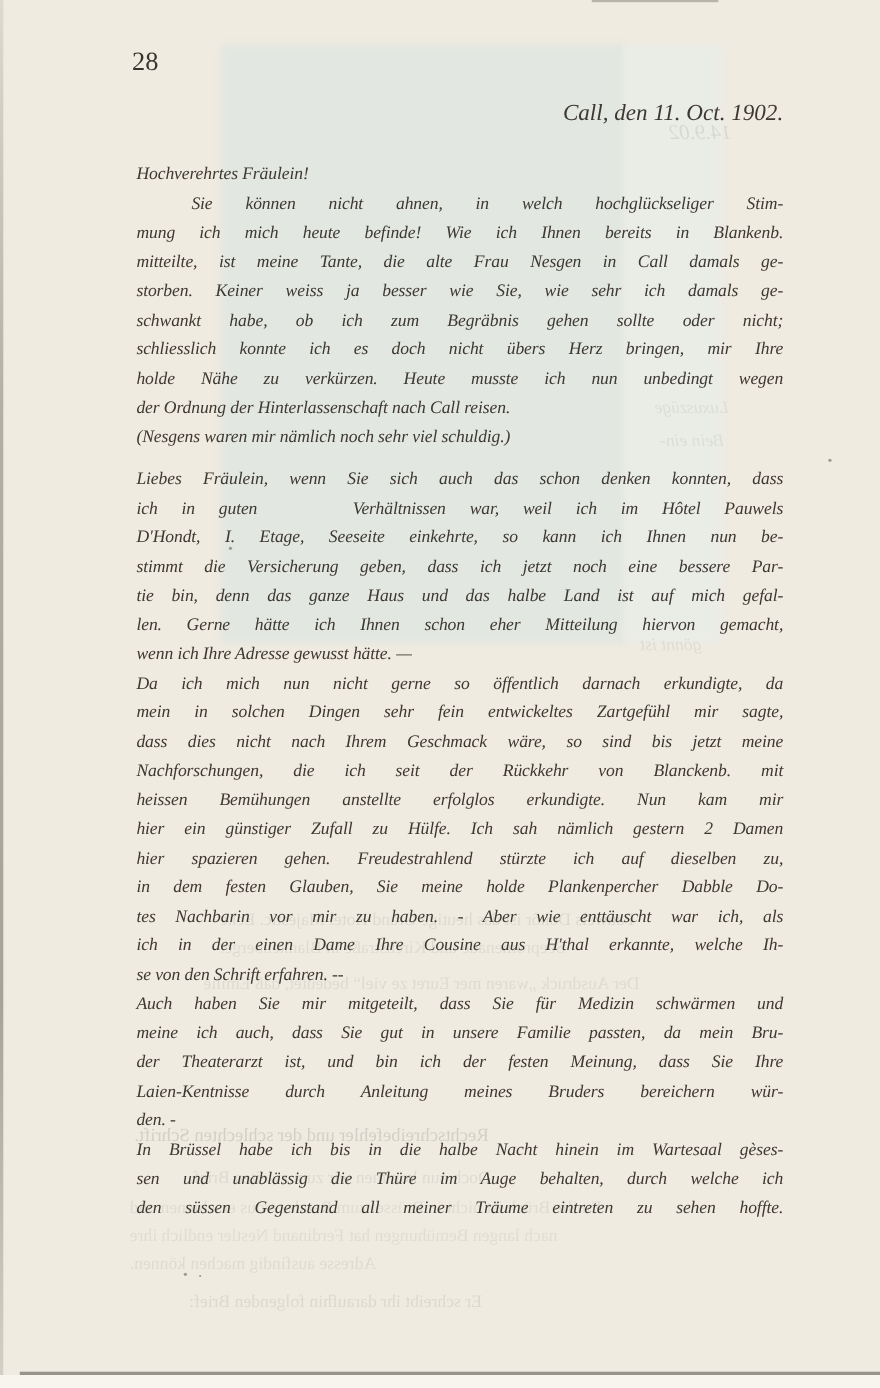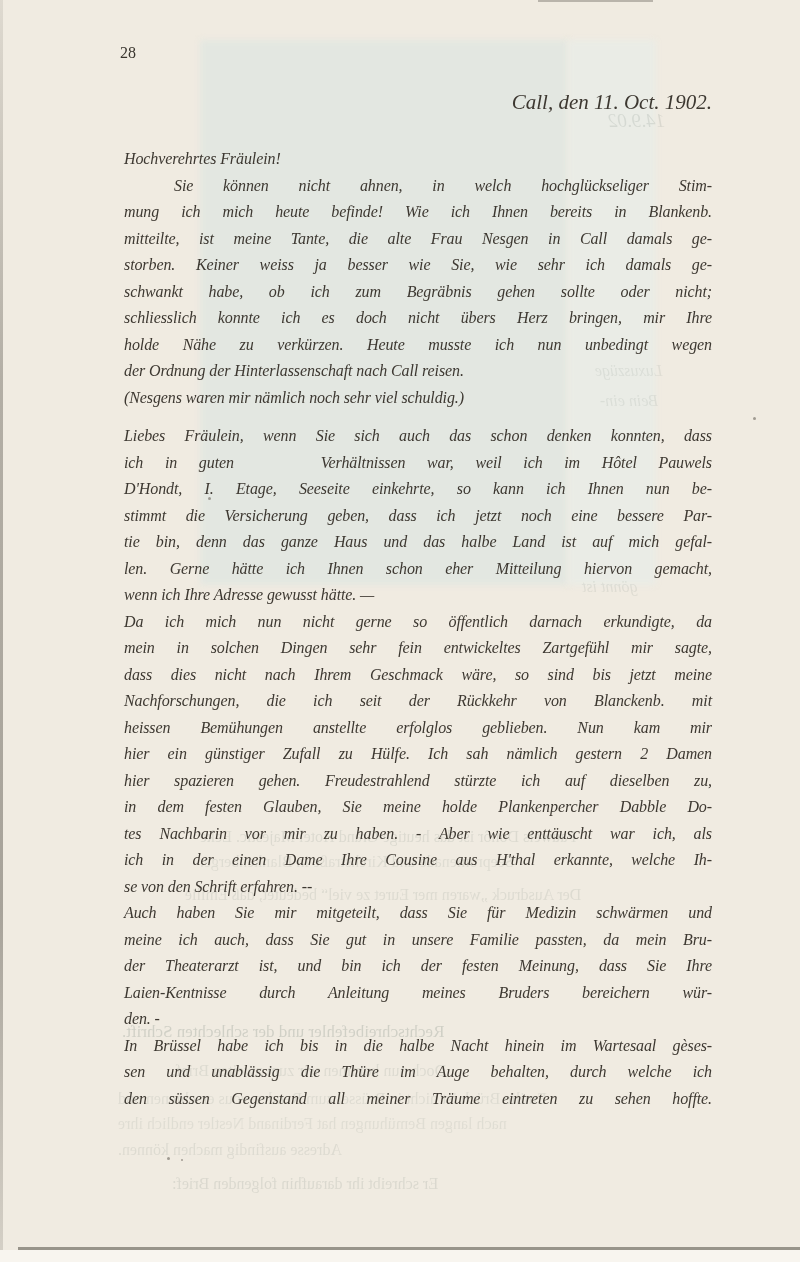--- a/index.html
+++ b/index.html
@@ -12,21 +12,21 @@
   .shade { position: absolute; filter: blur(3px); }
   #shade1 { left: 200px; top: 40px; width: 368px; height: 545px; background: var(--shade, #e3e7e1); }
   #shade2 { left: 568px; top: 40px; width: 88px; height: 545px; background: var(--shade2, #eaece6); }
   #edge-left {
     position: absolute; left: 0; top: 0; width: 3px; height: 1262px;
     background: linear-gradient(180deg, rgba(95,91,83,0.12), rgba(95,91,83,0.42) 30%, rgba(95,91,83,0.5) 72%, rgba(95,91,83,0.18));
   }
   #edge-top { position: absolute; left: 538px; top: 0; width: 115px; height: 2px; background: rgba(95,91,83,0.38); }
   #edge-bottom { position: absolute; left: 18px; top: 1247px; width: 782px; height: 3px; background: rgba(80,76,68,0.55); }
   #below-bottom { position: absolute; left: 0; top: 1250px; width: 800px; height: 12px; background: #f8f5ef; }
-  #page-number { position: absolute; left: 120px; top: 44px; font-size: 16px; color: #38342d; }
+  #page-number { position: absolute; left: 120px; top: 44px; font-size: 24px; color: #38342d; }
   #date-line {
     position: absolute; left: 124px; top: 90px; width: 588px;
     text-align: right; font-style: italic; font-size: 21px; color: var(--ink, #3d3831);
   }
   #letter-body {
     position: absolute; left: 124px; top: 146px; width: 588px;
     font-style: italic; font-size: 16px; letter-spacing: -0.1px; color: var(--ink, #3d3831);
   }
   .line { height: 26.5px; line-height: 26.5px; }
   .just { text-align: justify; text-align-last: justify; }
@@ -88,21 +88,21 @@
       <div class="line just">ich in guten &nbsp;&nbsp; Verhältnissen war, weil ich im Hôtel Pauwels</div>
       <div class="line just">D'Hondt, I. Etage, Seeseite einkehrte, so kann ich Ihnen nun be-</div>
       <div class="line just">stimmt die Versicherung geben, dass ich jetzt noch eine bessere Par-</div>
       <div class="line just">tie bin, denn das ganze Haus und das halbe Land ist auf mich gefal-</div>
       <div class="line just">len. Gerne hätte ich Ihnen schon eher Mitteilung hiervon gemacht,</div>
       <div class="line">wenn ich Ihre Adresse gewusst hätte. —</div>
       <div class="line just">Da ich mich nun nicht gerne so öffentlich darnach erkundigte, da</div>
       <div class="line just">mein in solchen Dingen sehr fein entwickeltes Zartgefühl mir sagte,</div>
       <div class="line just">dass dies nicht nach Ihrem Geschmack wäre, so sind bis jetzt meine</div>
       <div class="line just">Nachforschungen, die ich seit der Rückkehr von Blanckenb. mit</div>
-      <div class="line just">heissen Bemühungen anstellte erfolglos geblieben. Nun kam mir</div>
+      <div class="line just">heissen Bemühungen anstellte erfolglos erkundigte. Nun kam mir</div>
       <div class="line just">hier ein günstiger Zufall zu Hülfe. Ich sah nämlich gestern 2 Damen</div>
       <div class="line just">hier spazieren gehen. Freudestrahlend stürzte ich auf dieselben zu,</div>
       <div class="line just bold">in dem festen Glauben, Sie meine holde Plankenpercher Dabble Do-</div>
       <div class="line just">tes Nachbarin vor mir zu haben. - Aber wie enttäuscht war ich, als</div>
       <div class="line just">ich in der einen Dame Ihre Cousine aus H'thal erkannte, welche Ih-</div>
       <div class="line">se von den Schrift erfahren. --</div>
       <div class="line just">Auch haben Sie mir mitgeteilt, dass Sie für Medizin schwärmen und</div>
       <div class="line just">meine ich auch, dass Sie gut in unsere Familie passten, da mein Bru-</div>
       <div class="line just">der Theaterarzt ist, und bin ich der festen Meinung, dass Sie Ihre</div>
       <div class="line just">Laien-Kentnisse durch Anleitung meines Bruders bereichern wür-</div>

